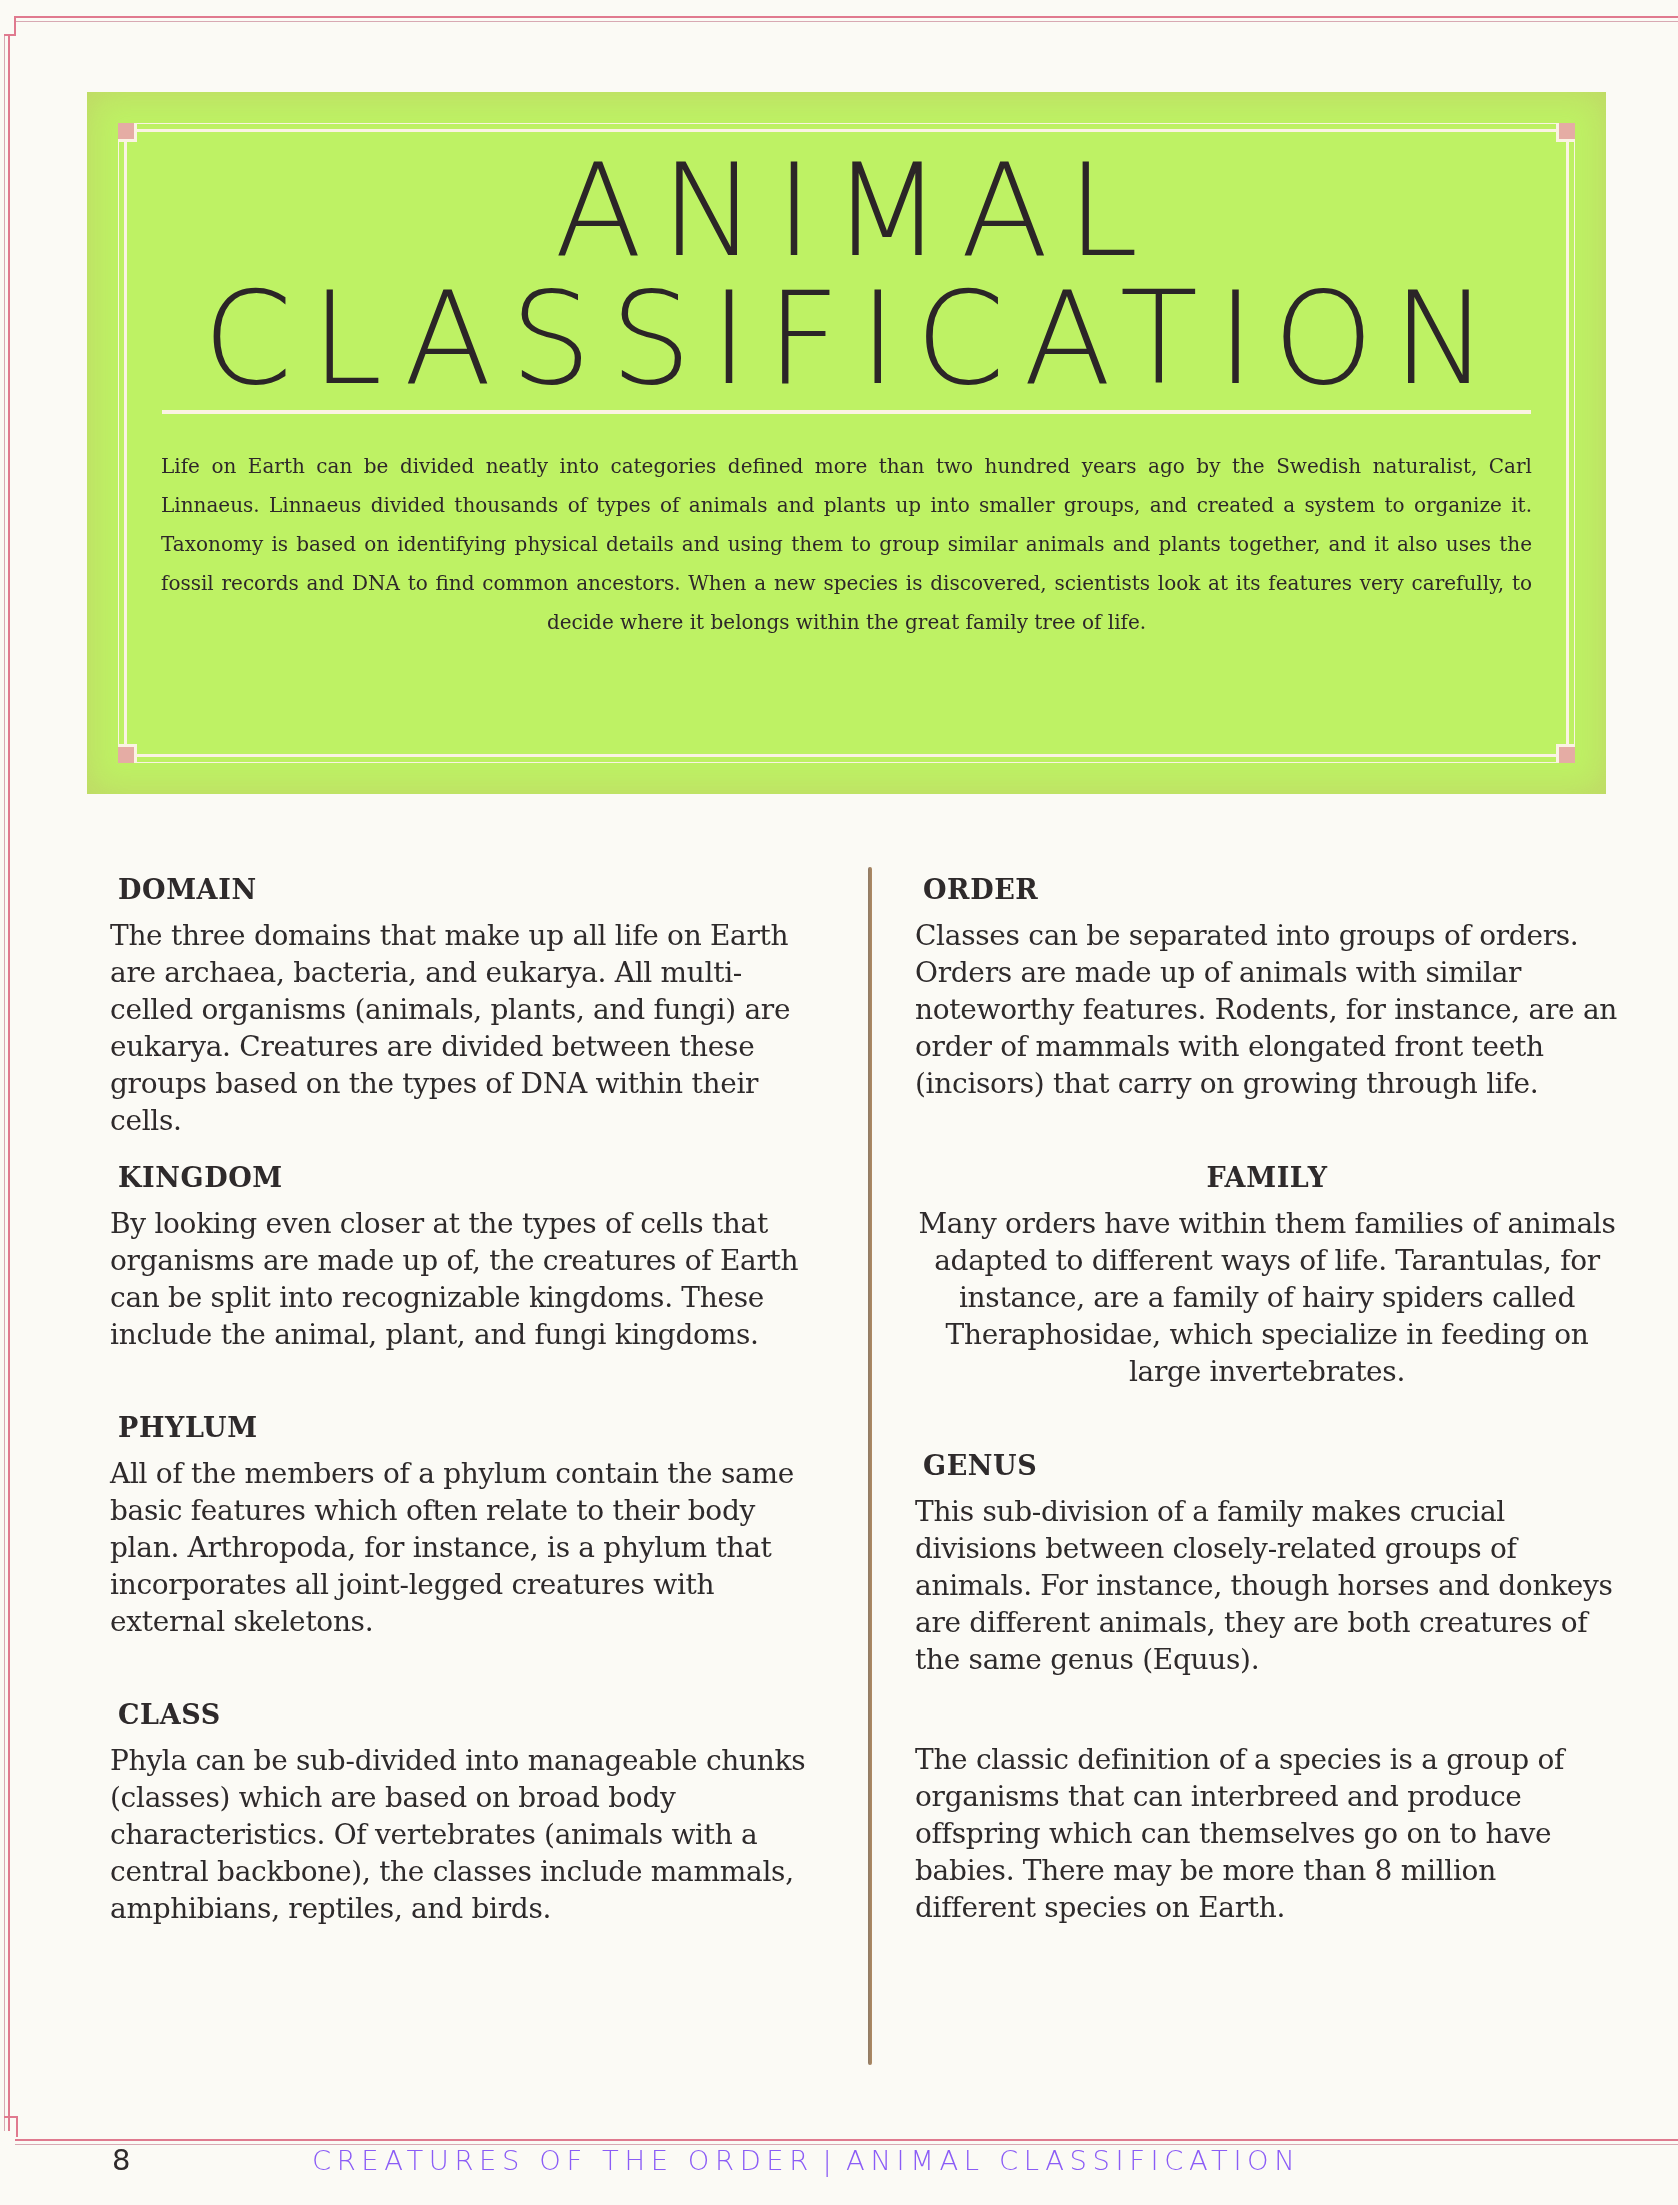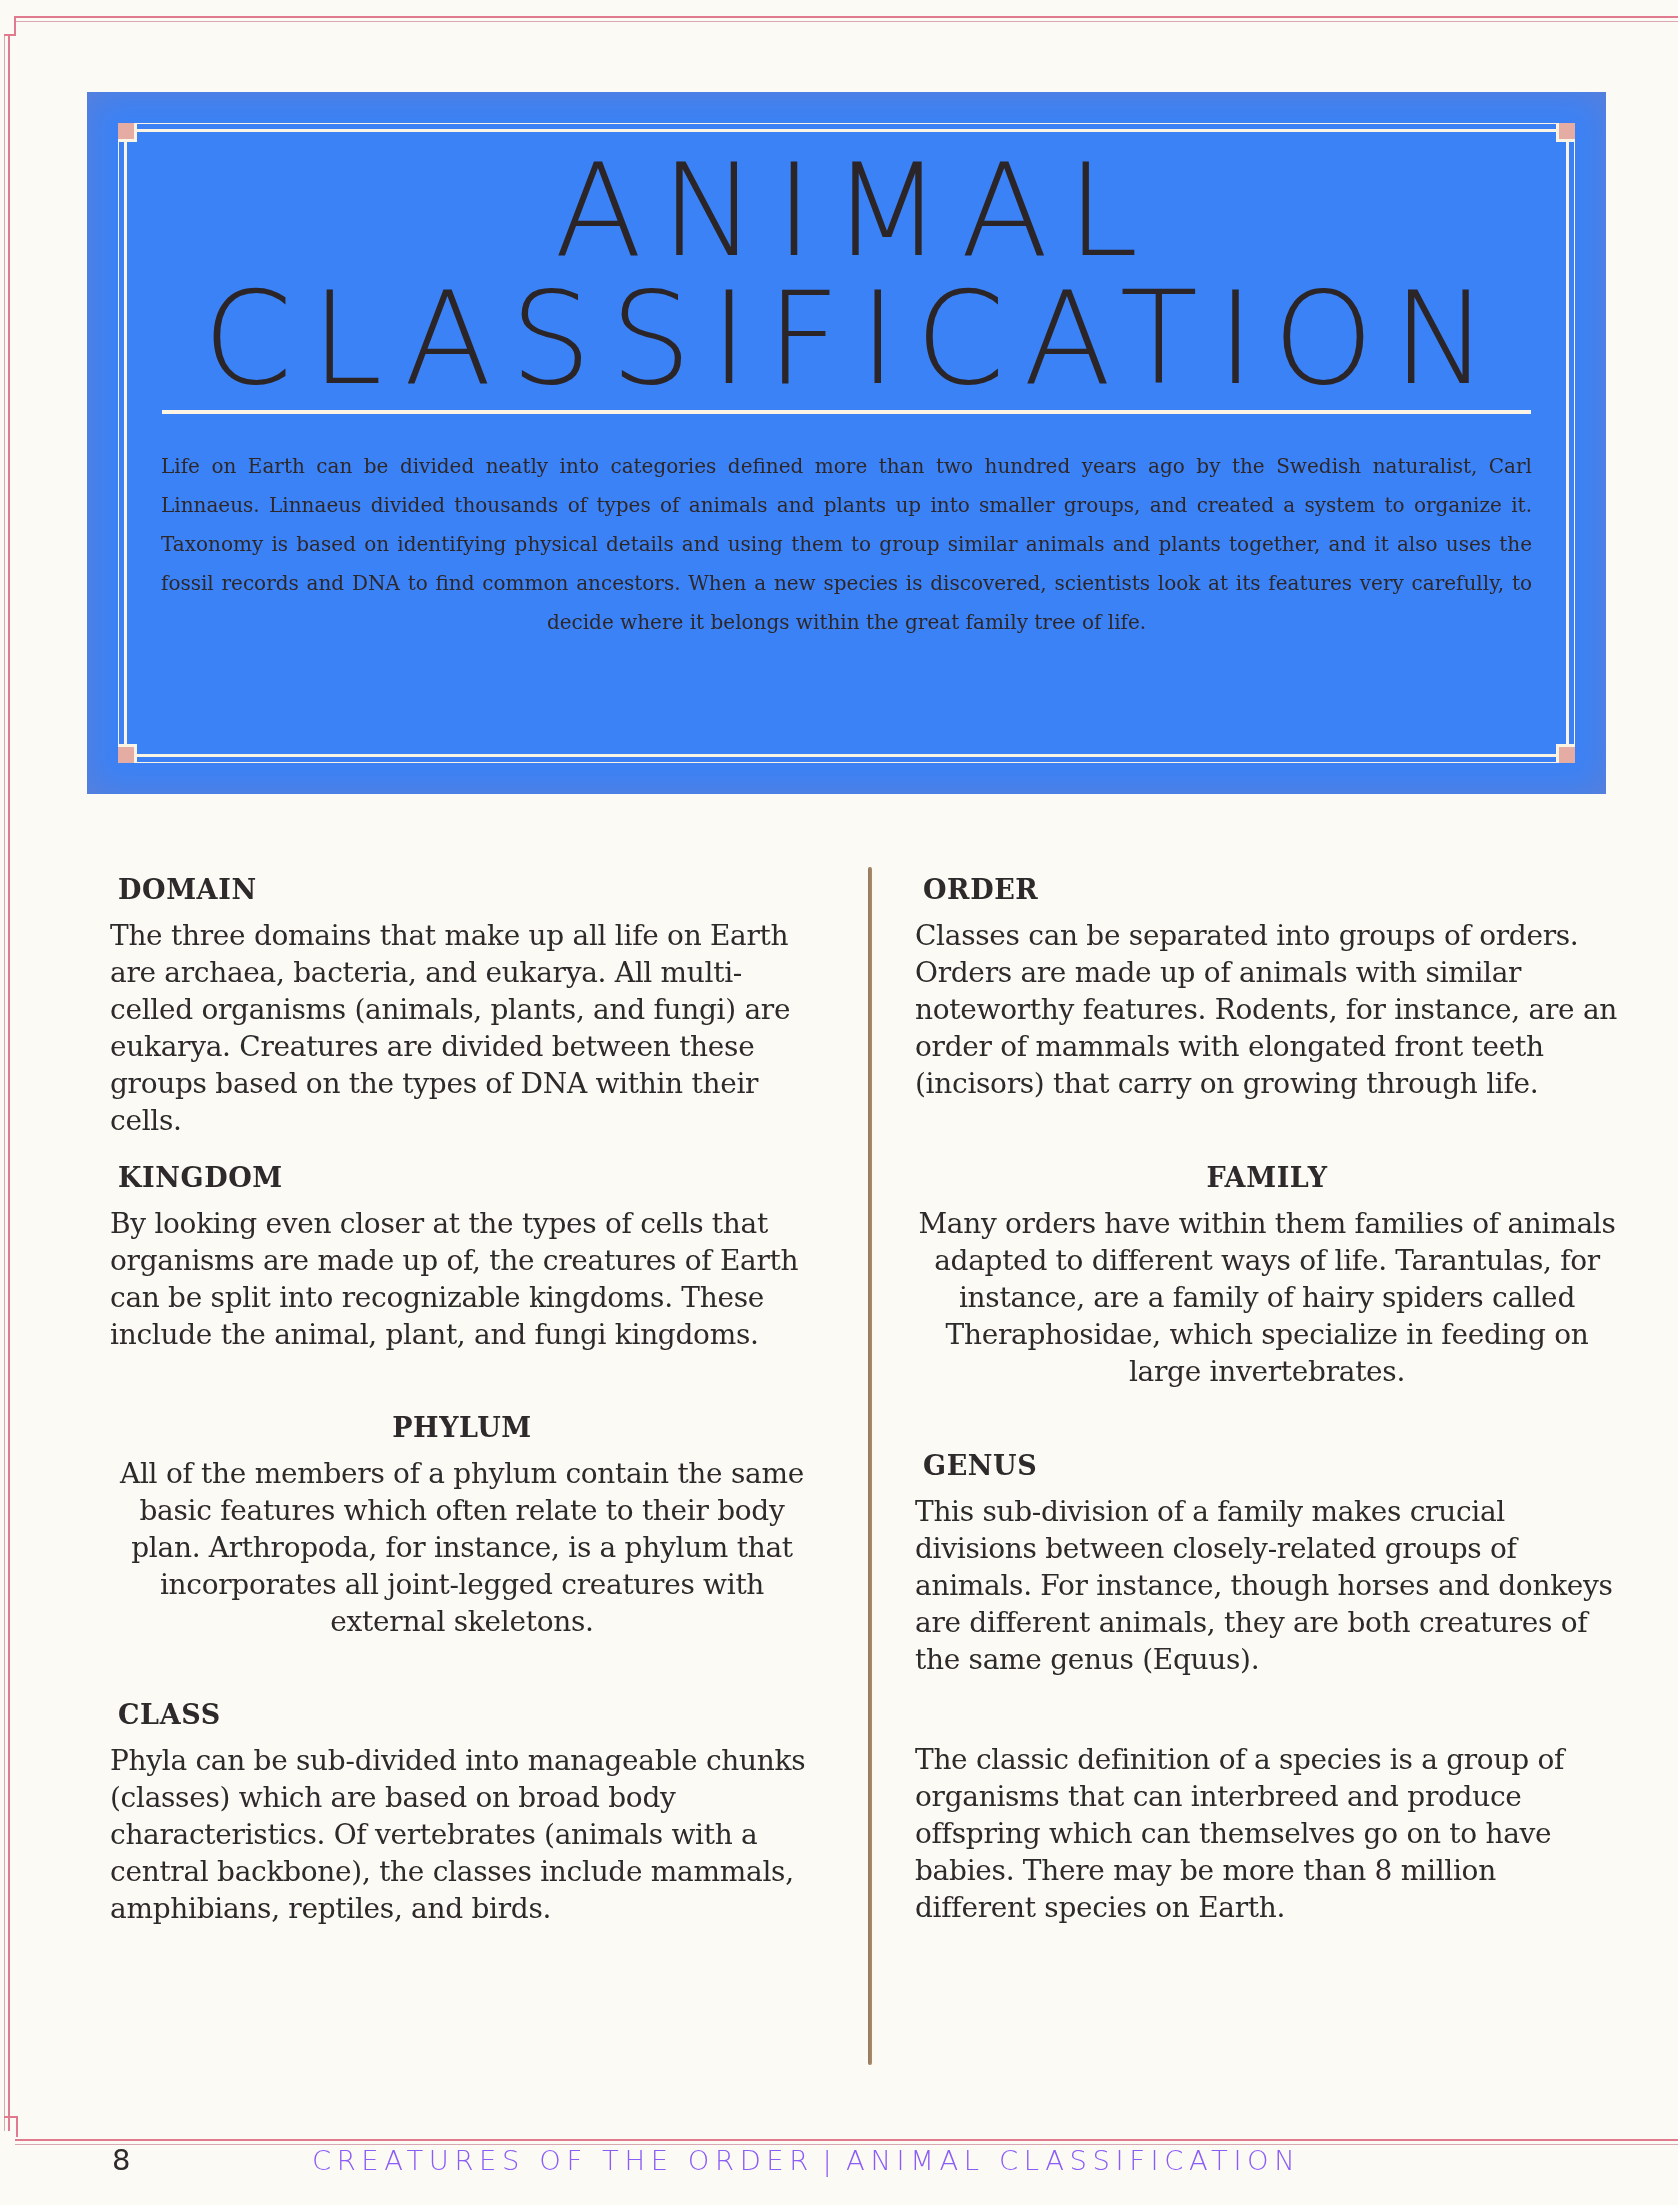--- a/index.html
+++ b/index.html
@@ -41,21 +41,21 @@
     border-top: 2.5px solid #e07a8f;
   }
   .page-frame-bottom-inner {
     position: absolute; left: 15px; top: 2144px; width: 1682px; height: 0;
     border-top: 1.2px solid #d8a9b3;
   }
 
   
   .header-panel {
     position: absolute; left: 87px; top: 92px; width: 1519px; height: 702px;
-    background: #3b82f6;
+    background: #bef264;
     box-shadow: inset 0 0 37px rgba(200,120,110,0.25);
   }
   .header-inner-frame {
     position: absolute; left: 37px; top: 37px; right: 37px; bottom: 37px;
     border: 3.1px solid #fbf3e3;
     outline: 1.2px solid #fbf3e3;
     outline-offset: 5px;
   }
   .corner-notch {
     position: absolute; width: 16px; height: 16px; background: #e5aca4;
@@ -166,21 +166,21 @@
 
 <div class="column left">
   <div class="section" style="height:280px;">
     <h2>DOMAIN</h2>
     <p>The three domains that make up all life on Earth are archaea, bacteria, and eukarya. All multi-celled organisms (animals, plants, and fungi) are eukarya. Creatures are divided between these groups based on the types of DNA within their cells.</p>
   </div>
   <div class="section" style="height:242px;">
     <h2>KINGDOM</h2>
     <p>By looking even closer at the types of cells that organisms are made up of, the creatures of Earth can be split into recognizable kingdoms. These include the animal, plant, and fungi kingdoms.</p>
   </div>
-  <div class="section" style="height:279px;text-align:center;">
+  <div class="section" style="height:279px;">
     <h2>PHYLUM</h2>
     <p>All of the members of a phylum contain the same basic features which often relate to their body plan. Arthropoda, for instance, is a phylum that incorporates all joint-legged creatures with external skeletons.</p>
   </div>
   <div class="section">
     <h2>CLASS</h2>
     <p>Phyla can be sub-divided into manageable chunks (classes) which are based on broad body characteristics. Of vertebrates (animals with a central backbone), the classes include mammals, amphibians, reptiles, and birds.</p>
   </div>
 </div>
 
 <div class="column-divider"></div>

